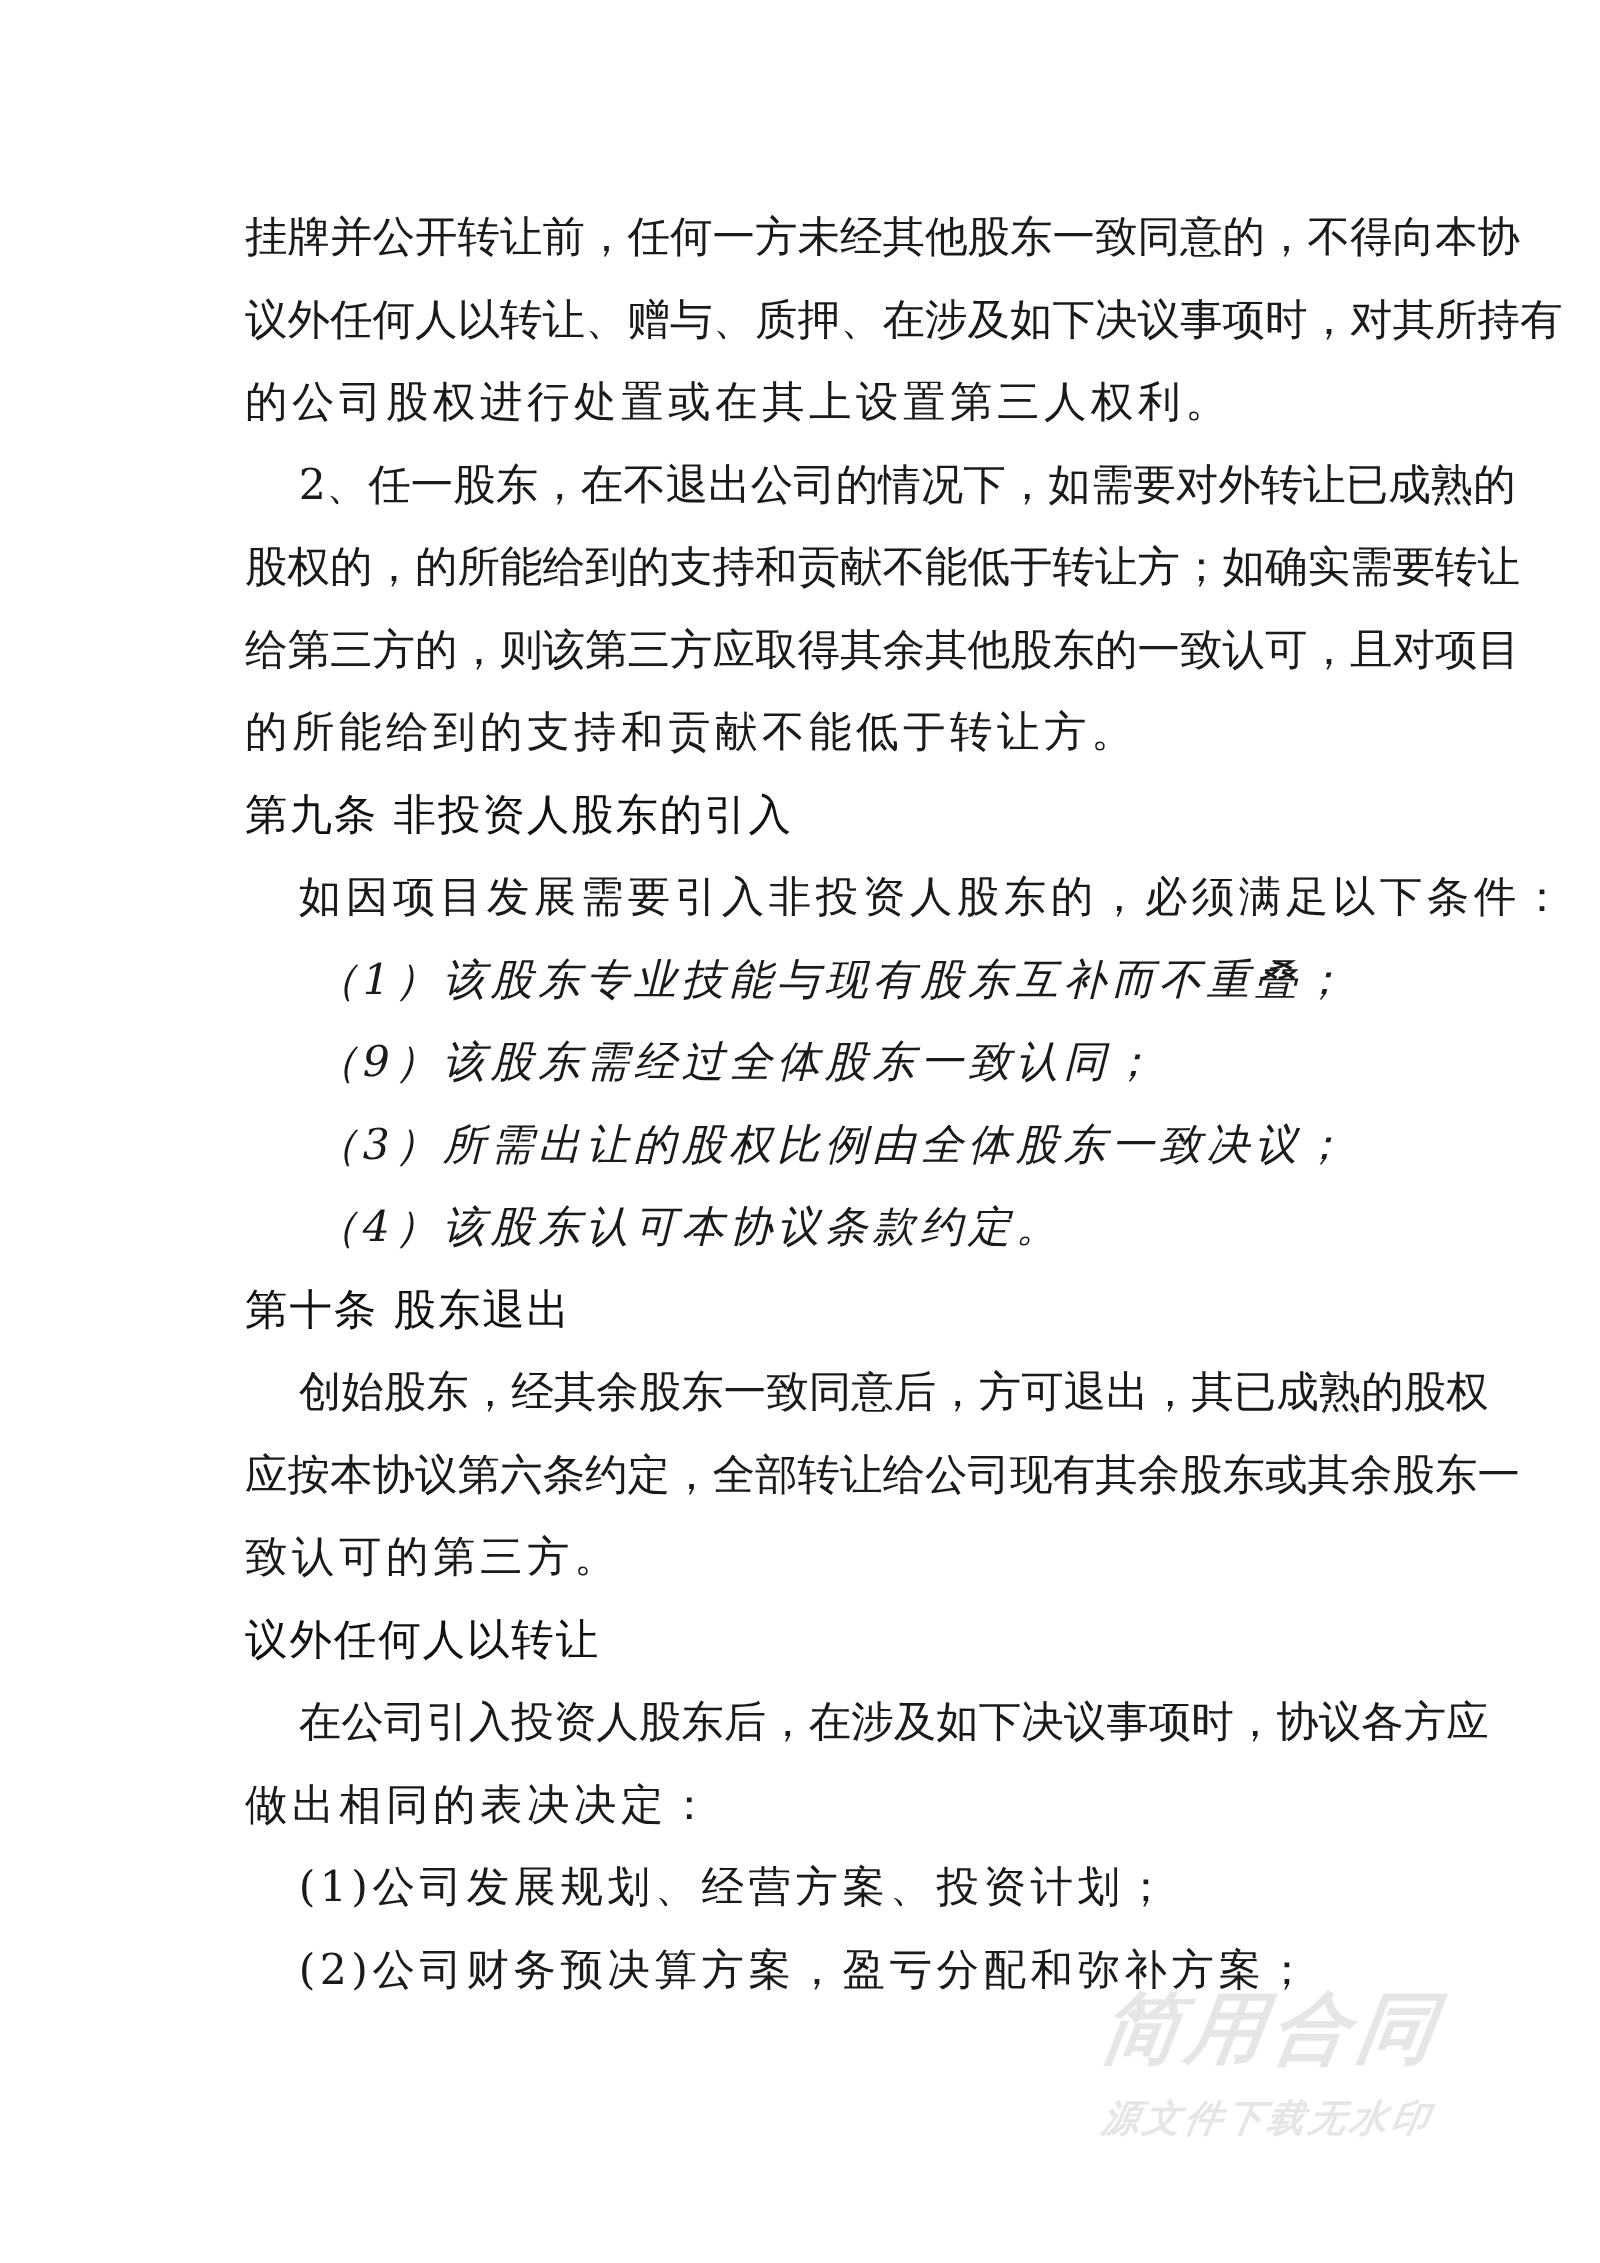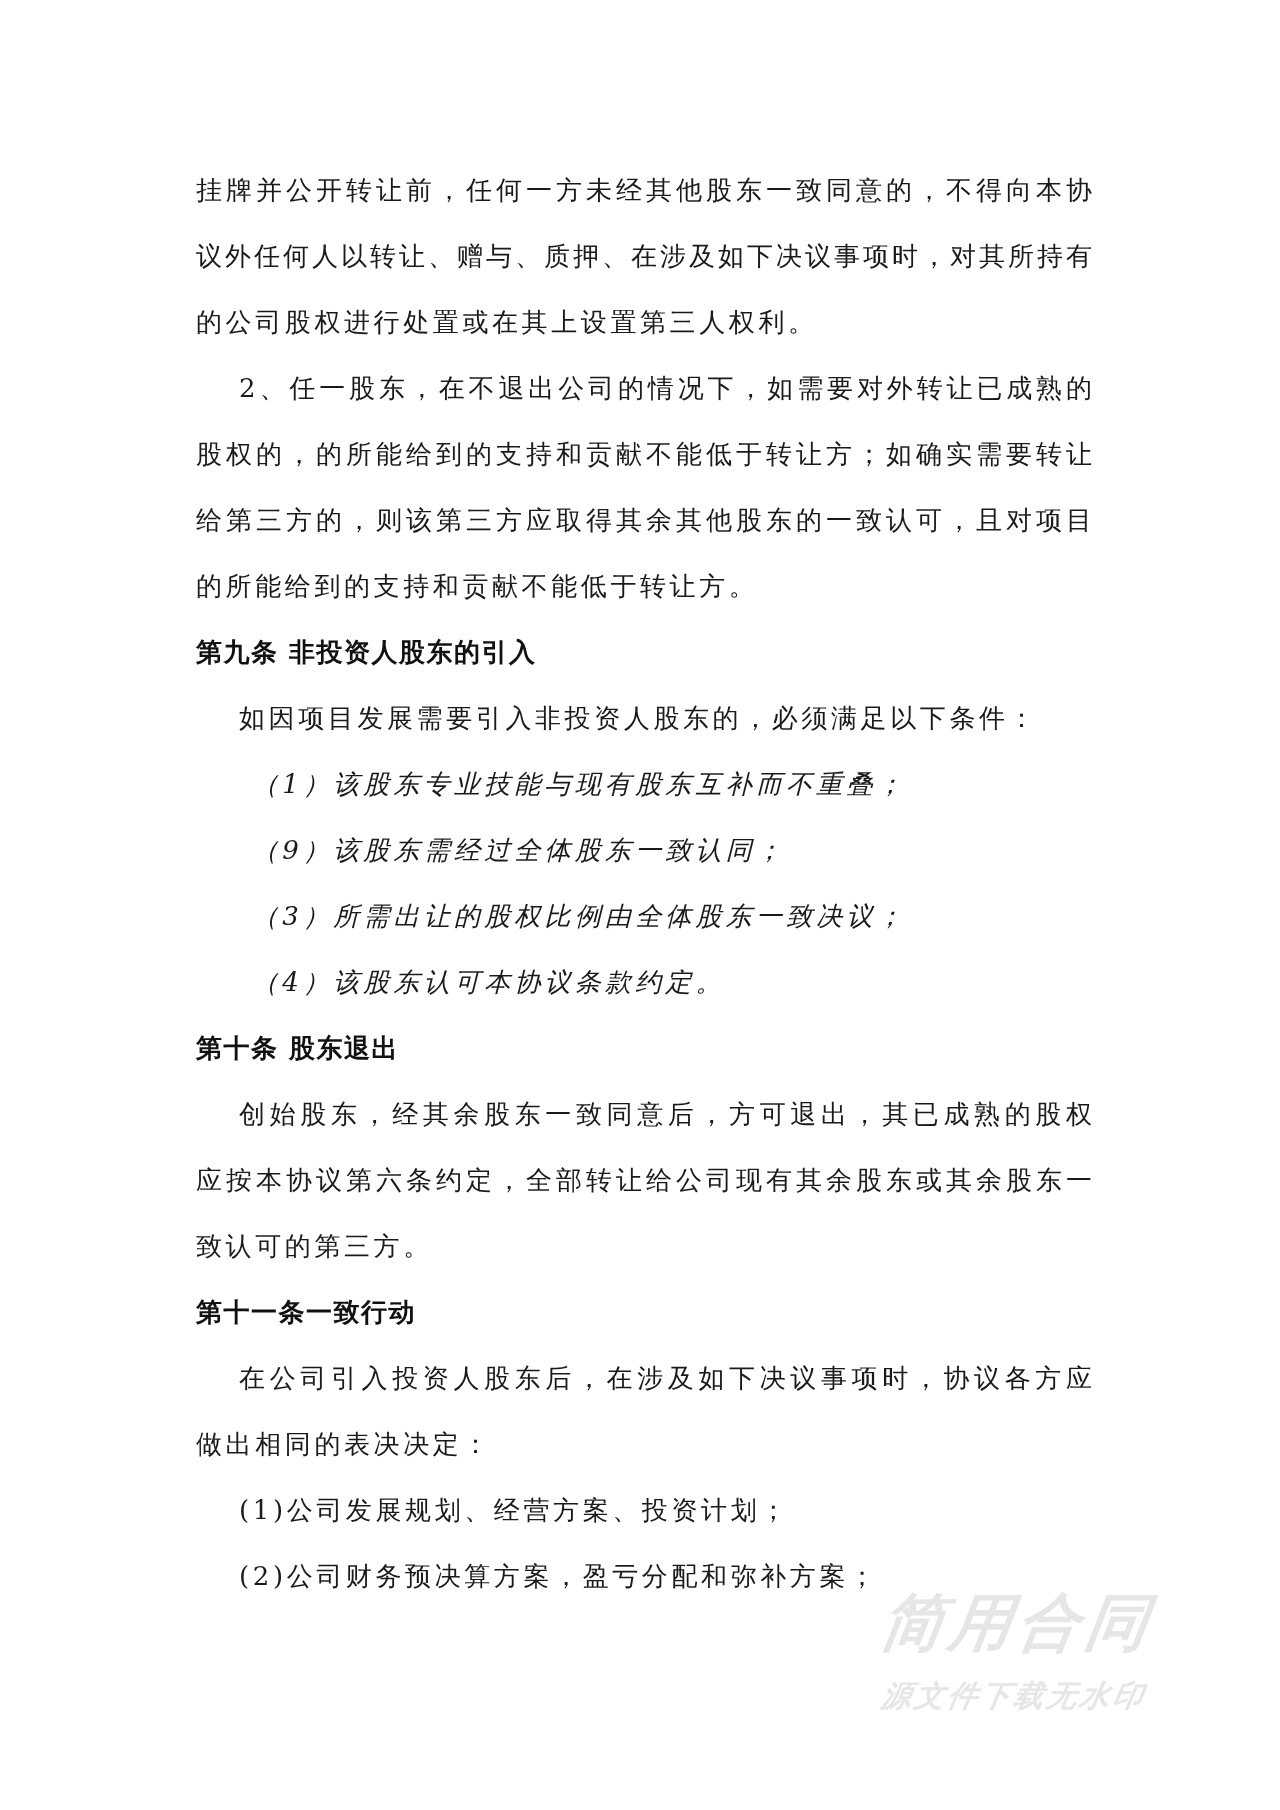--- a/index.html
+++ b/index.html
@@ -17,35 +17,35 @@
   }
   .page {
     position: absolute;
     left: 196px;
     top: 157px;
     width: 896px;
   }
   .line {
     height: 66px;
     line-height: 66px;
-    font-size: 26px;
+    font-size: 34px;
     letter-spacing: 3.6px;
     white-space: nowrap;
     overflow: visible;
   }
   .line.full {
     text-align: justify;
     text-align-last: justify;
     letter-spacing: 0;
   }
   .line.indent { padding-left: 43px; }
   .line.indent-list { padding-left: 56px; letter-spacing: 4.2px; font-style: italic; }
   .line.heading {
     font-family: "DejaVu Sans", "Liberation Sans", sans-serif;
-    font-weight: bold;
+    font-weight: normal;
     letter-spacing: 1.5px;
     color: #111111;
   }
   .watermark {
     position: absolute;
     left: 882px;
     top: 1588px;
     width: 300px;
     color: #e6e6e6;
     font-family: "DejaVu Sans", "Liberation Sans", sans-serif;
@@ -88,21 +88,21 @@
   <div class="line indent-list">（1）该股东专业技能与现有股东互补而不重叠；</div>
   <div class="line indent-list">（9）该股东需经过全体股东一致认同；</div>
   <div class="line indent-list">（3）所需出让的股权比例由全体股东一致决议；</div>
   <div class="line indent-list">（4）该股东认可本协议条款约定。</div>
 
   <div class="line heading">第十条 股东退出</div>
   <div class="line indent full">创始股东，经其余股东一致同意后，方可退出，其已成熟的股权</div>
   <div class="line full">应按本协议第六条约定，全部转让给公司现有其余股东或其余股东一</div>
   <div class="line">致认可的第三方。</div>
 
-  <div class="line heading">第十一条一致行动</div>
+  <div class="line heading">议外任何人以转让</div>
   <div class="line indent full">在公司引入投资人股东后，在涉及如下决议事项时，协议各方应</div>
   <div class="line">做出相同的表决决定：</div>
   <div class="line indent">(1)公司发展规划、经营方案、投资计划；</div>
   <div class="line indent">(2)公司财务预决算方案，盈亏分配和弥补方案；</div>
 </div>
 
 <div class="watermark">
   <div class="wm-main">简用合同</div>
   <div class="wm-sub">源文件下载无水印</div>
 </div>

